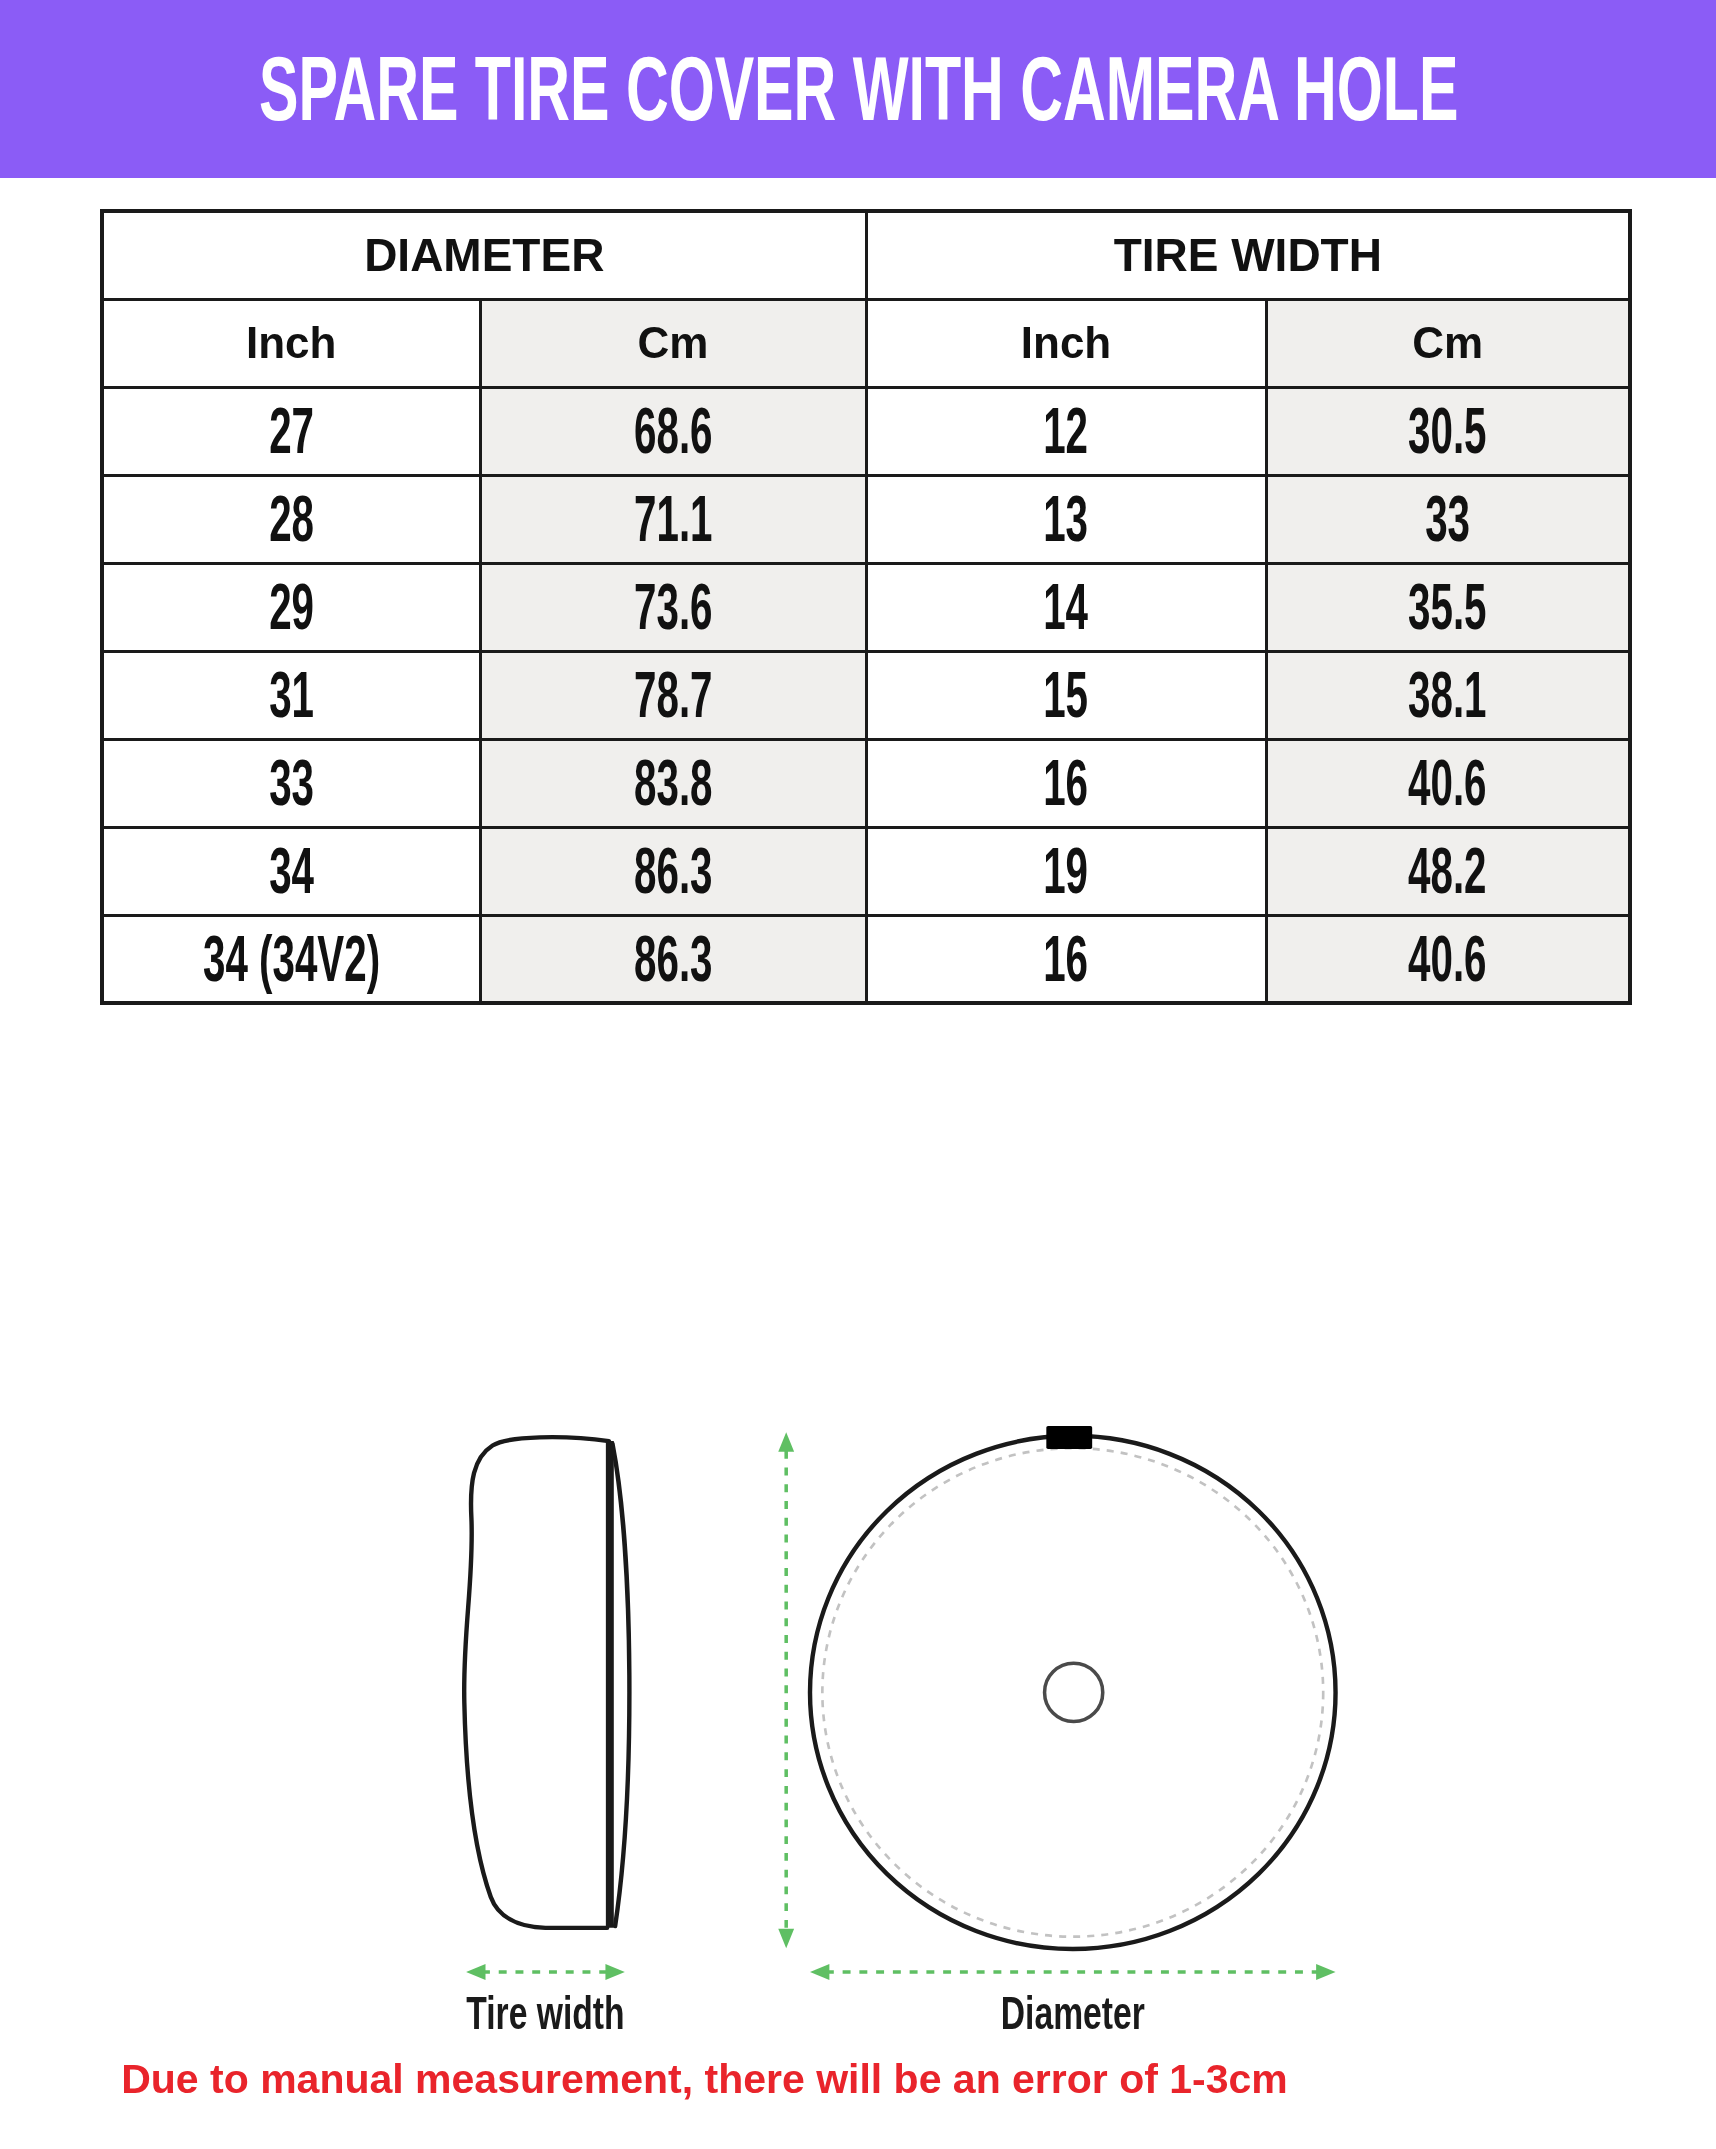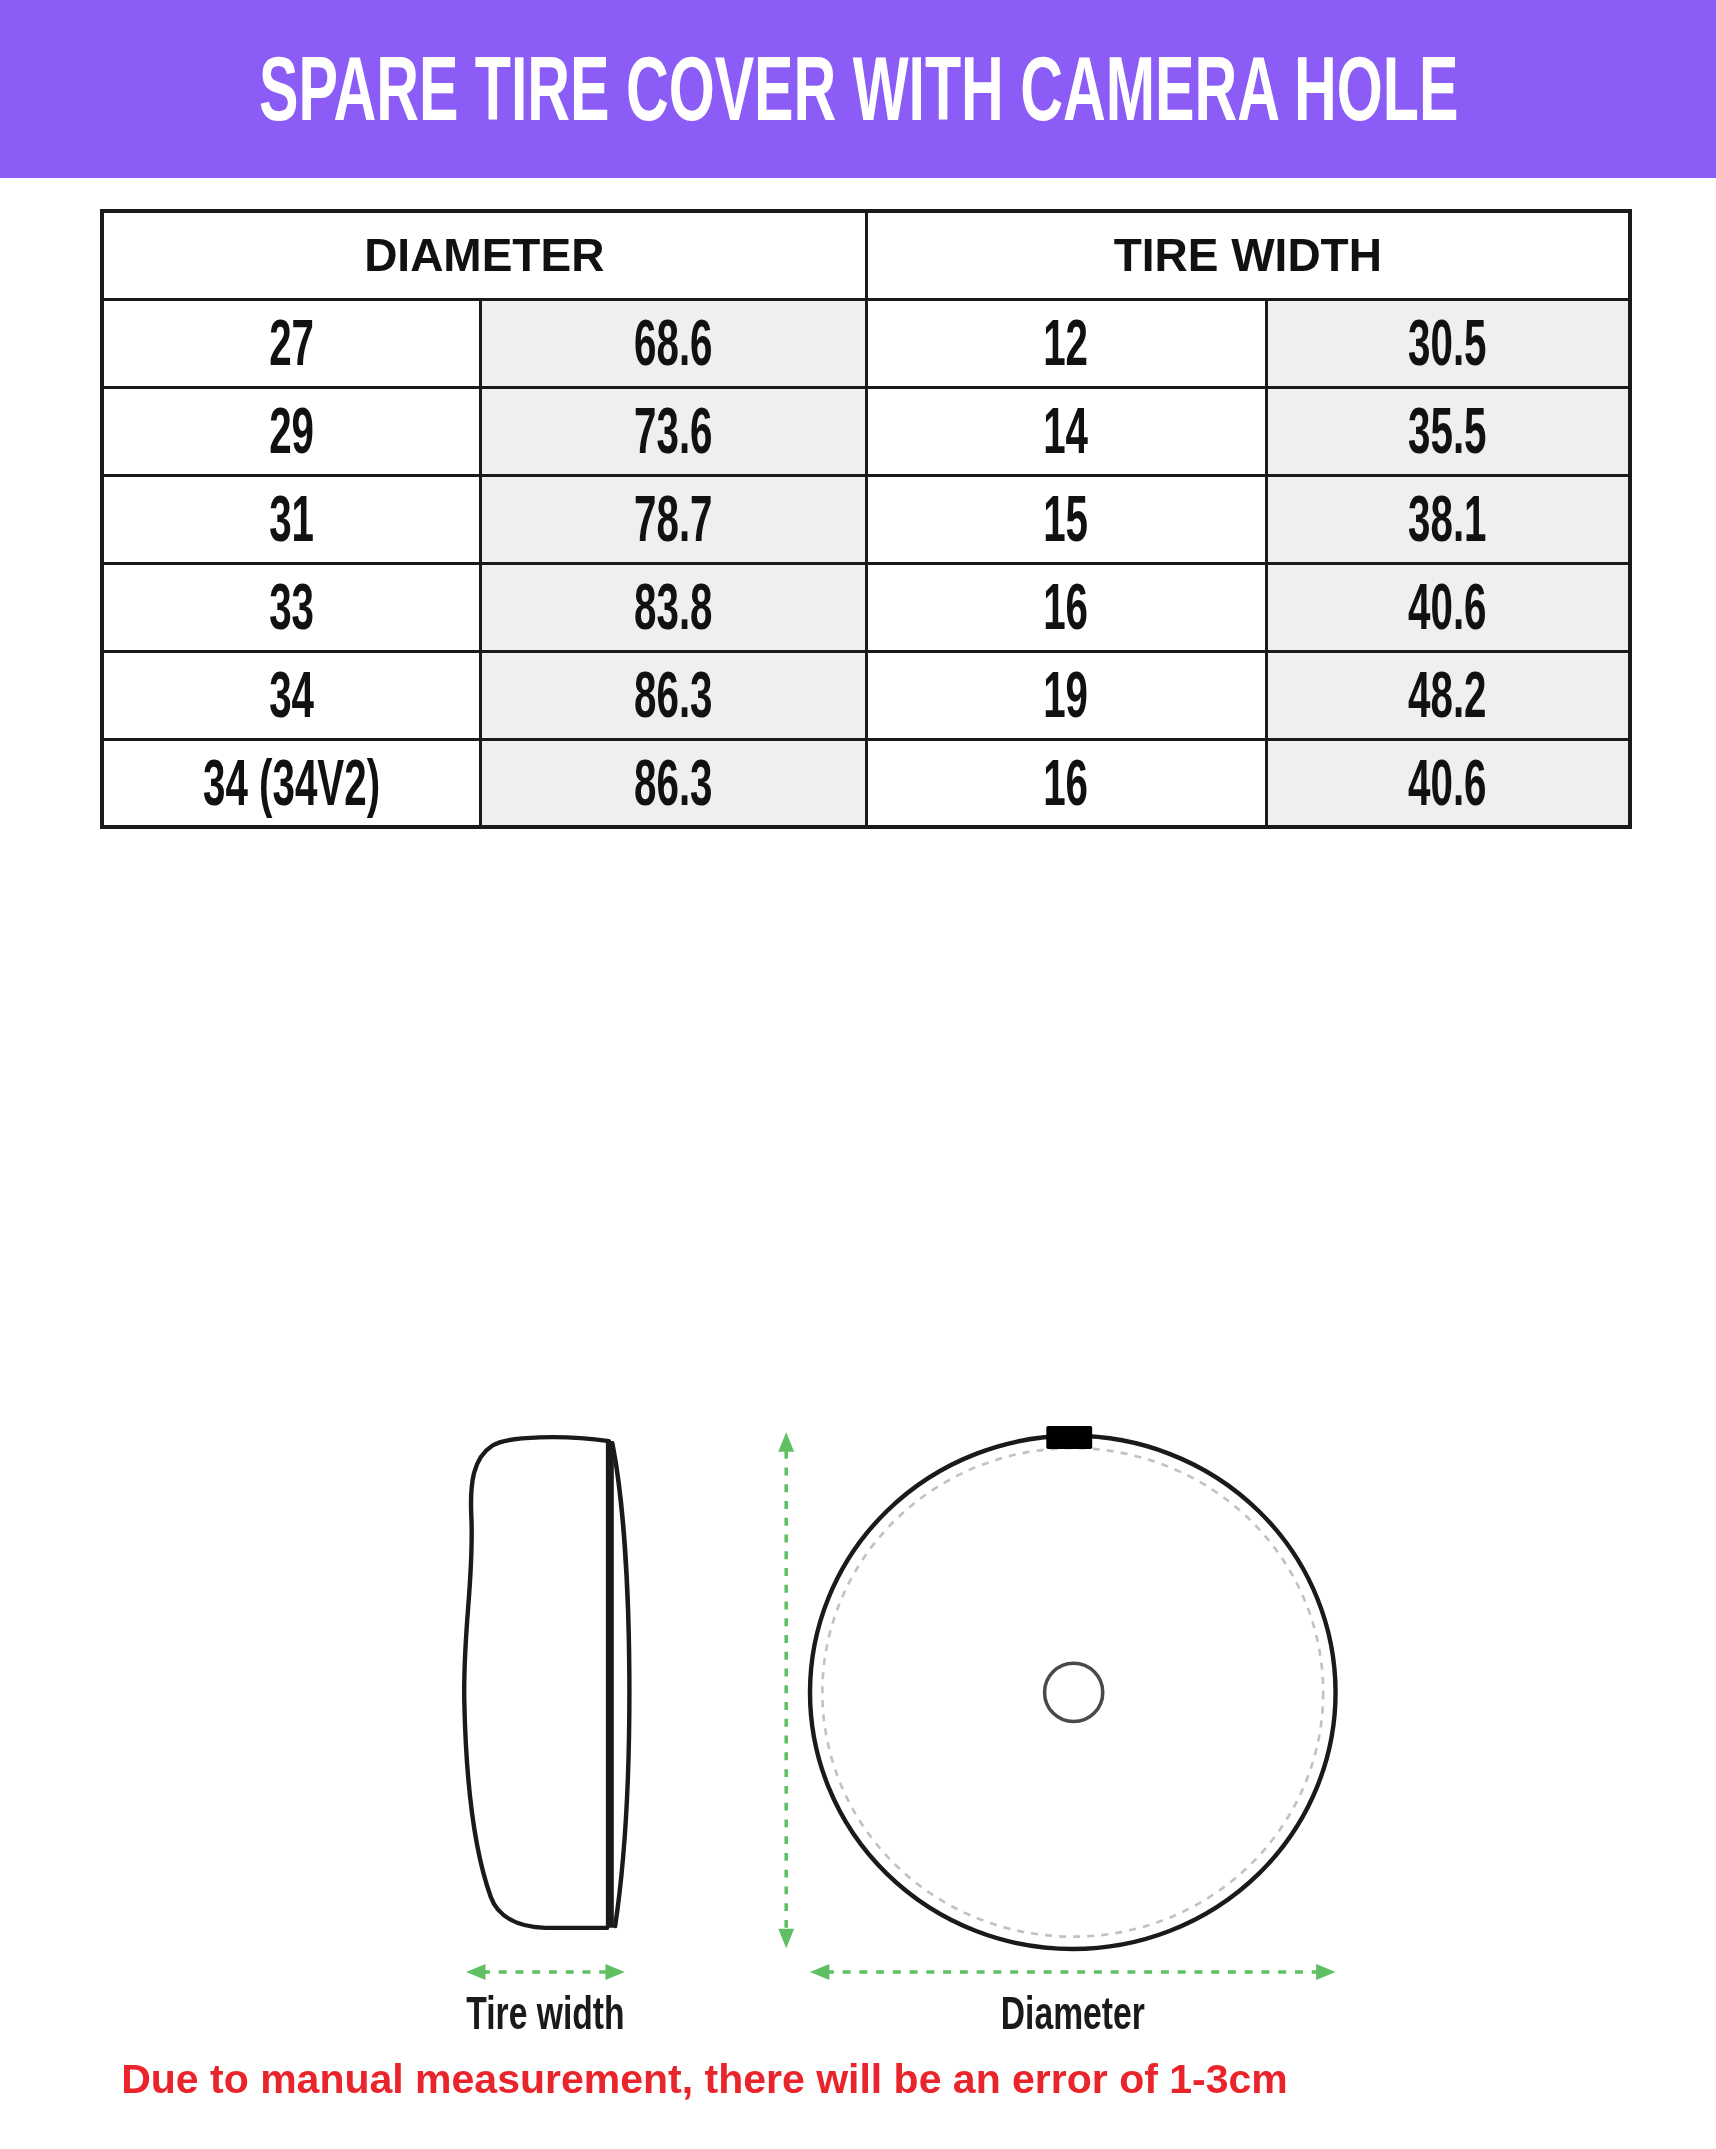--- a/index.html
+++ b/index.html
@@ -90,27 +90,39 @@
     <col style="width:378px">
       <col style="width:386px">
     <col style="width:400px">
       <col style="width:364px">
   </colgroup>
   <thead>
     <tr class="group">
       <th colspan="2">DIAMETER</th>
       <th colspan="2">TIRE WIDTH</th>
     </tr>
+    <tr class="sub">
+      <th>Inch</th>
+      <th class="cm">Cm</th>
+      <th>Inch</th>
+      <th class="cm">Cm</th>
+    </tr>
   </thead>
   <tbody>
       <tr>
         <td><span class="num">27</span></td>
         <td class="cm"><span class="num">68.6</span></td>
         <td><span class="num">12</span></td>
         <td class="cm"><span class="num">30.5</span></td>
+      </tr>
+      <tr>
+        <td><span class="num">28</span></td>
+        <td class="cm"><span class="num">71.1</span></td>
+        <td><span class="num">13</span></td>
+        <td class="cm"><span class="num">33</span></td>
       </tr>
       <tr>
         <td><span class="num">29</span></td>
         <td class="cm"><span class="num">73.6</span></td>
         <td><span class="num">14</span></td>
         <td class="cm"><span class="num">35.5</span></td>
       </tr>
       <tr>
         <td><span class="num">31</span></td>
         <td class="cm"><span class="num">78.7</span></td>

